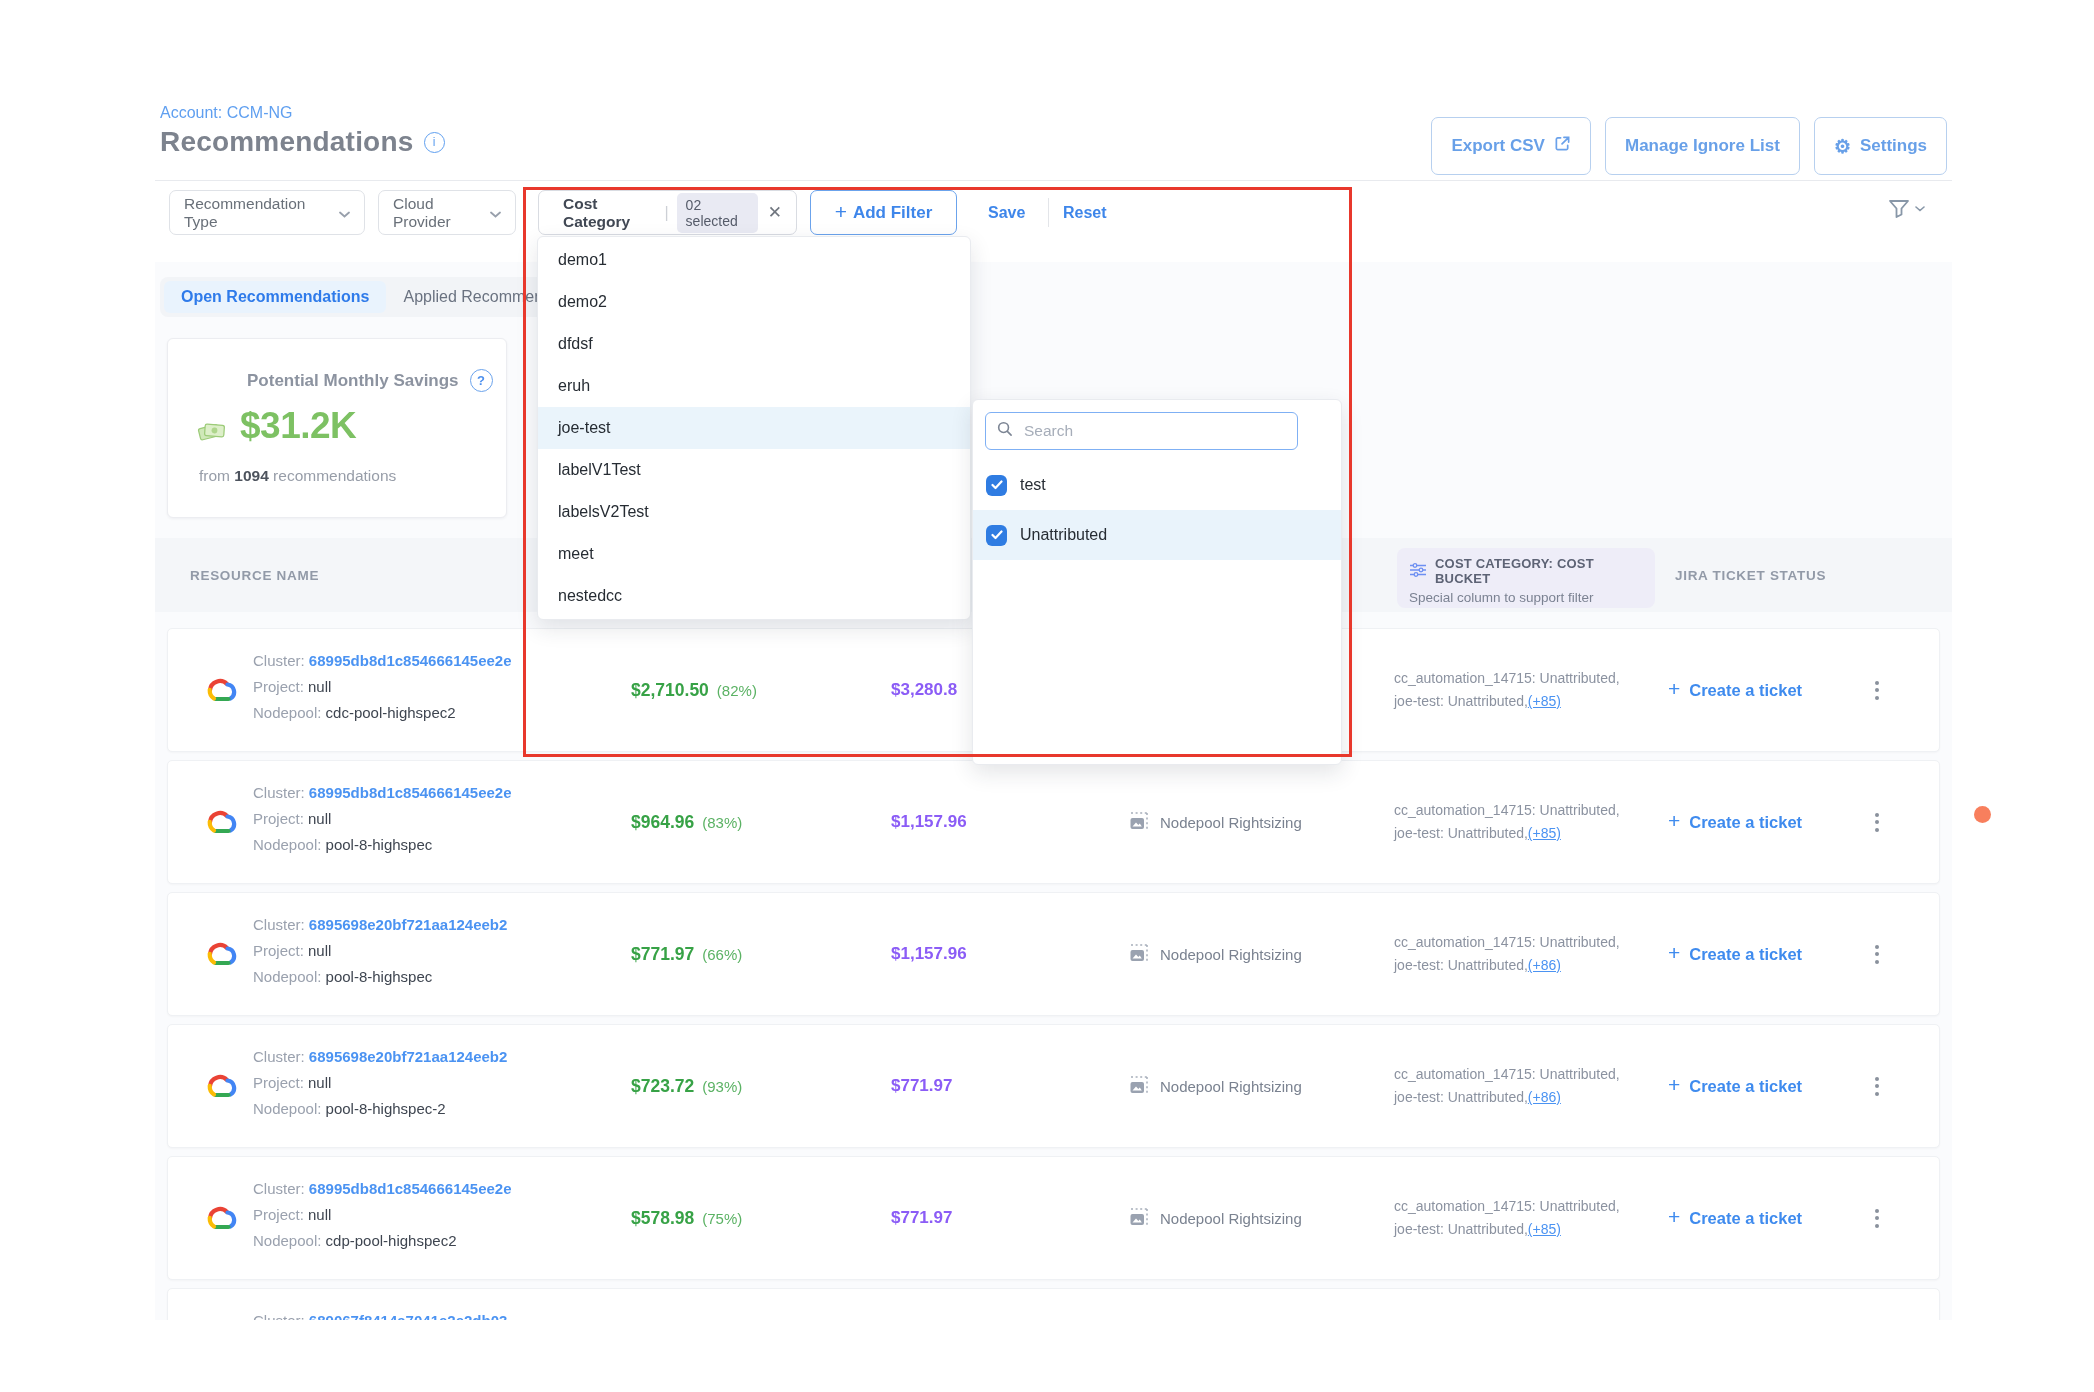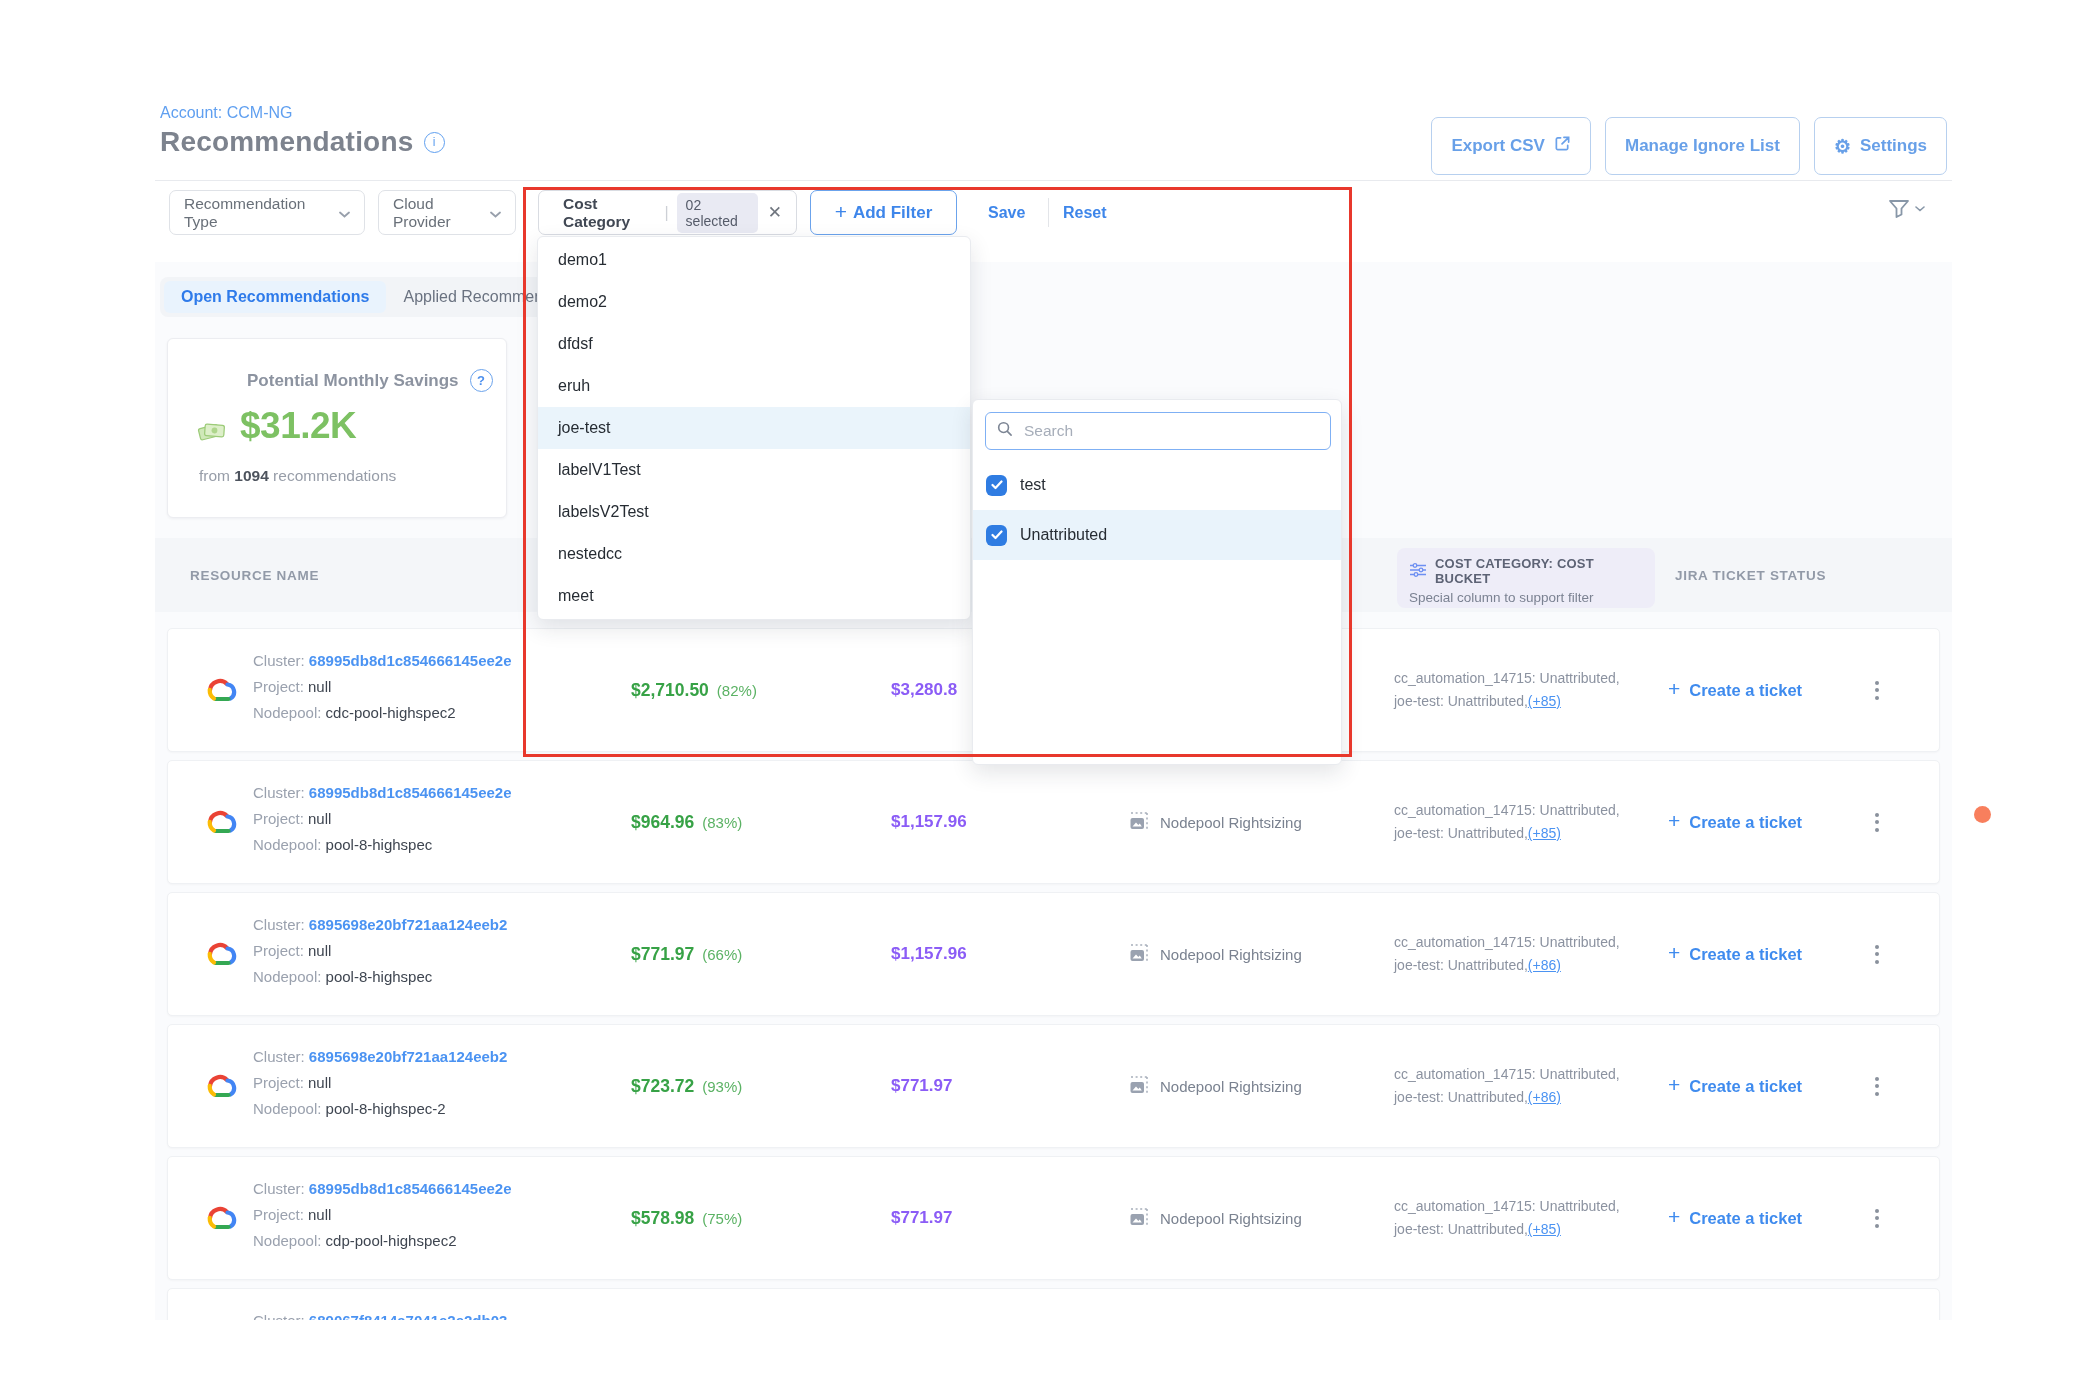--- a/index.html
+++ b/index.html
@@ -94,21 +94,21 @@
          justify-content:center;align-items:center;gap:3.5px;cursor:pointer;}
   .kebab i{width:4px;height:4px;border-radius:50%;background:#8a919c;}
 
   
   .panel{background:#fff;border:1px solid #e9ebef;border-radius:6px;z-index:20;
          box-shadow:0 8px 22px rgba(31,41,55,.12);}
   .panel-buckets{left:537px;top:236px;width:434px;height:384px;padding-top:2px;box-sizing:border-box;}
   .dd-item{height:42px;display:flex;align-items:center;padding-left:20px;font-size:16px;color:#262c33;cursor:pointer;}
   .dd-item.hl{background:#eaf4fb;}
   .panel-values{left:972px;top:399px;width:370px;height:366px;box-sizing:border-box;}
-  .search-box{position:absolute;left:12px;top:12px;width:346px;height:38px;border:1.6px solid #7fb0f4;
+  .search-box{position:absolute;left:12px;top:12px;width:313px;height:38px;border:1.6px solid #7fb0f4;
               border-radius:6px;box-sizing:border-box;display:flex;align-items:center;gap:9px;padding:0 11px;background:#fff;}
   .search-box input{border:none;outline:none;font-size:15.5px;color:#3e4550;width:100%;
                     font-family:"Liberation Sans",sans-serif;background:transparent;}
   .search-box input::placeholder{color:#a6adb9;}
   .opt-list{position:absolute;left:0;top:60px;width:100%;}
   .opt{height:50px;display:flex;align-items:center;gap:13px;padding-left:13px;font-size:16px;color:#262c33;cursor:pointer;}
   .opt.hl{background:#e9f3fb;}
   .cbox{width:21px;height:21px;border-radius:6px;background:#2f7ce2;display:flex;align-items:center;justify-content:center;}
 
   
@@ -484,22 +484,22 @@
   <div class="abs bottom-mask"></div>
 
   <div class="abs panel panel-buckets" id="bucket-panel">
       <div class="dd-item">demo1</div>
       <div class="dd-item">demo2</div>
       <div class="dd-item">dfdsf</div>
       <div class="dd-item">eruh</div>
       <div class="dd-item hl">joe-test</div>
       <div class="dd-item">labelV1Test</div>
       <div class="dd-item">labelsV2Test</div>
+      <div class="dd-item">meet</div>
       <div class="dd-item">nestedcc</div>
-      <div class="dd-item">meet</div>
     </div>
 
   <div class="abs panel panel-values">
     <div class="search-box">
       <span>
         <svg viewBox="0 0 17 17" width="16" height="16">
             <circle cx="7" cy="7" r="5.2" fill="none" stroke="#7c8594" stroke-width="1.7"></circle>
             <path d="M11 11 L15 15" stroke="#7c8594" stroke-width="1.7" stroke-linecap="round"></path>
           </svg>
       </span>

